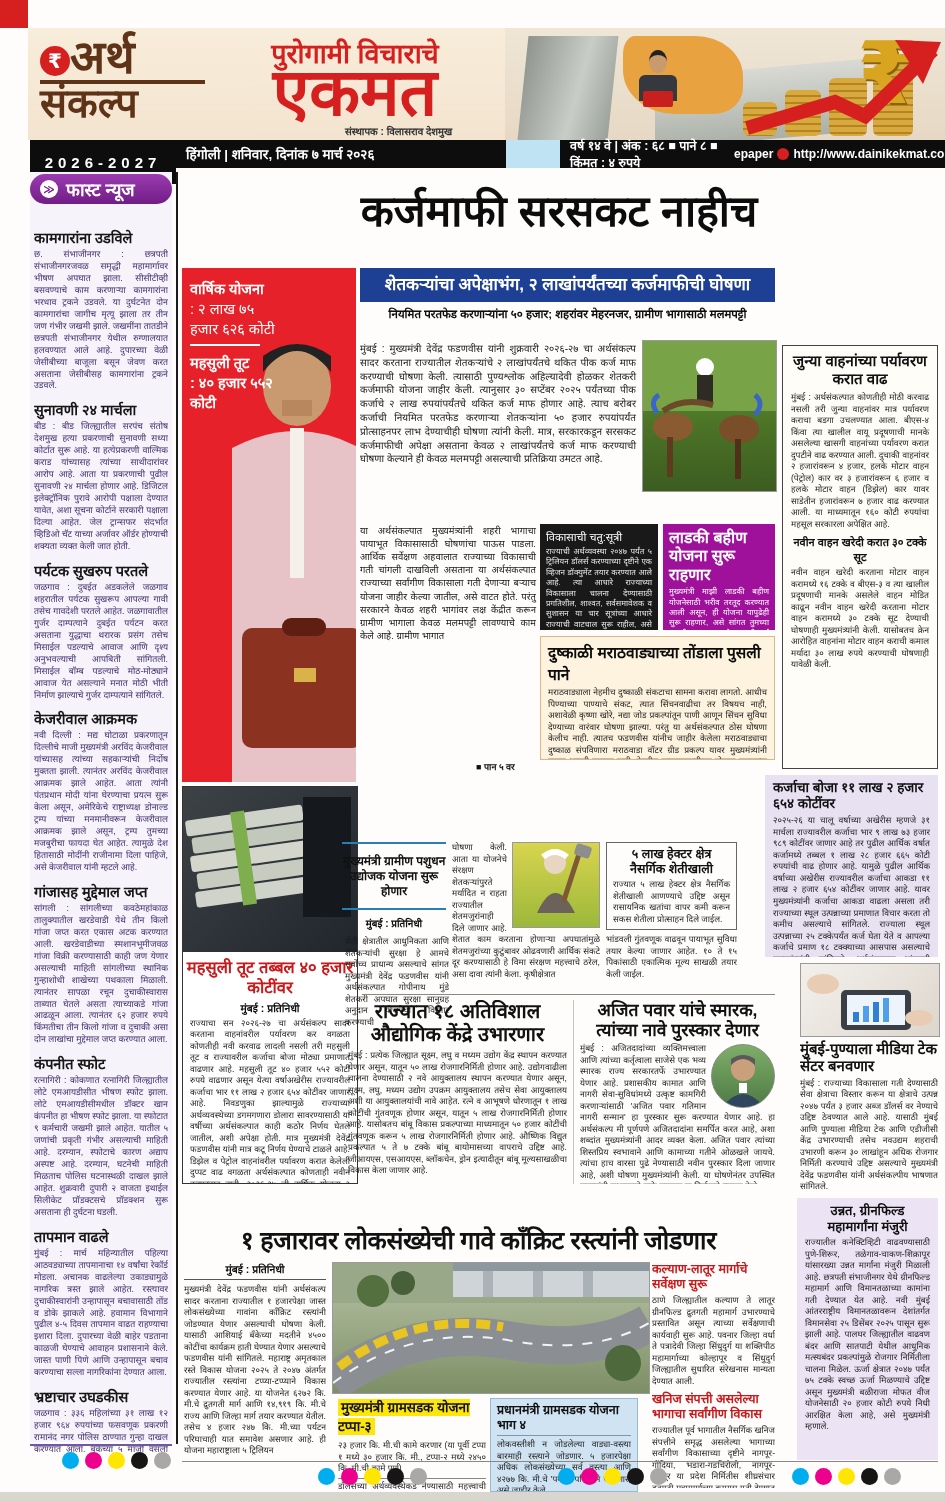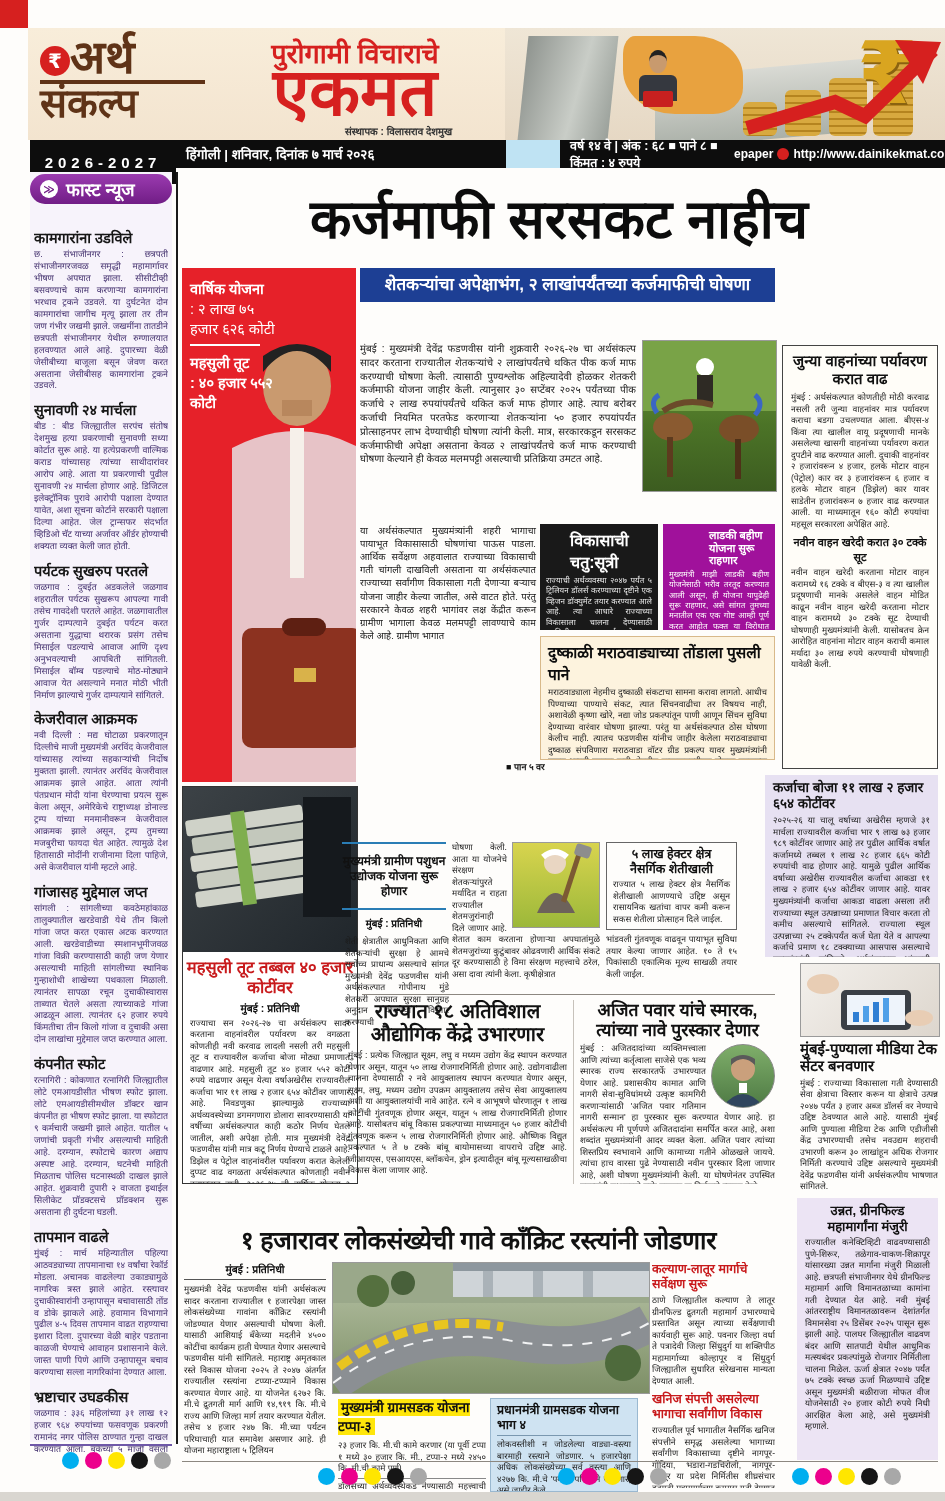--- a/index.html
+++ b/index.html
@@ -127,21 +127,21 @@
   </div>
   <div class="abs" style="left:30px;top:1444px;width:142px;height:2px;background:#6f58a8;"></div>
   <div class="abs dots" style="left:62px;top:1452px;">
     <span class="dot d-c"></span>
       <span class="dot d-m"></span>
       <span class="dot d-y"></span>
       <span class="dot d-k"></span>
       <span class="dot d-g"></span>
   </div>
 
-  <div class="abs ct nw" style="left:180px;top:180px;width:758px;font-size:54px;font-weight:900;color:#0c0c0c;">कर्जमाफी सरसकट नाहीच</div>
+  <div class="abs ct nw" style="left:180px;top:180px;width:758px;font-size:43px;font-weight:900;color:#0c0c0c;">कर्जमाफी सरसकट नाहीच</div>
 
   <div class="abs" style="left:182px;top:268px;width:174px;height:514px;background:#e62129;overflow:hidden;">
     <svg class="abs" style="left:20px;top:60px;" width="160" height="460" viewBox="0 0 160 460">
       <ellipse cx="95" cy="58" rx="34" ry="40" fill="#c99a6f"></ellipse>
       <path d="M61 44 Q95 2 129 44 L129 28 Q95 4 61 28 Z" fill="#222"></path>
       <rect x="80" y="72" width="30" height="16" fill="#b8875d"></rect>
       <path d="M30 120 Q95 86 158 120 L158 300 L30 300 Z" fill="#e7c3c7"></path>
       <path d="M30 120 L30 460 L160 460 L160 120" fill="#e7c3c7"></path>
       <rect x="88" y="100" width="14" height="150" fill="#f6f0ea"></rect>
       <rect x="40" y="300" width="120" height="120" rx="10" fill="#8c3220"></rect>
@@ -151,46 +151,47 @@
     <div class="abs" style="left:8px;top:10px;width:92px;color:#fff;">
       <div style="font-size:14.5px;font-weight:800;">वार्षिक योजना</div>
       <div style="font-size:14.5px;font-weight:400;">: २ लाख ७५ हजार ६२६ कोटी</div>
       <div style="width:70px;height:2px;background:#fff;margin:6px 0;"></div>
       <div style="font-size:14.5px;font-weight:800;">महसुली तूट</div>
       <div style="font-size:14.5px;font-weight:800;">: ४० हजार ५५२ कोटी</div>
     </div>
   </div>
 
   <div class="abs ct nw" style="left:360px;top:268px;width:415px;height:34px;background:#1d3f94;color:#fff;font-size:17px;font-weight:800;line-height:34px;">शेतकऱ्यांचा अपेक्षाभंग, २ लाखांपर्यंतच्या कर्जमाफीची घोषणा</div>
+  <div class="abs ct nw" style="left:360px;top:306px;width:415px;font-size:11.5px;font-weight:800;color:#0c0c0c;">नियमित परतफेड करणाऱ्यांना ५० हजार; शहरांवर मेहरनजर, ग्रामीण भागासाठी मलमपट्टी</div>
 
   <div class="abs photo" style="left:642px;top:340px;width:133px;height:150px;background:linear-gradient(180deg,#6f9a3d,#4c7427 55%,#3c5c20);">
     <svg width="133" height="150" viewBox="0 0 133 150">
       <rect x="0" y="0" width="133" height="70" fill="#79a347"></rect>
       <circle cx="62" cy="26" r="9" fill="#fff"></circle>
       <rect x="54" y="34" width="16" height="30" fill="#2e2a24"></rect>
       <path d="M20 70 Q40 56 70 64" stroke="#6b4a2a" stroke-width="6" fill="none"></path>
       <ellipse cx="30" cy="86" rx="20" ry="14" fill="#8a5a30"></ellipse>
       <ellipse cx="96" cy="88" rx="20" ry="14" fill="#7a4e28"></ellipse>
       <path d="M14 72 Q6 60 16 54" stroke="#3b66c4" stroke-width="5" fill="none"></path>
       <path d="M112 74 Q122 62 112 54" stroke="#3b66c4" stroke-width="5" fill="none"></path>
       <rect x="24" y="96" width="6" height="40" fill="#5d3b1e"></rect>
       <rect x="92" y="98" width="6" height="40" fill="#4e3118"></rect>
     </svg>
   </div>
   <div class="abs jt body-sm" style="left:360px;top:342px;width:276px;height:176px;font-size:10px;">मुंबई : मुख्यमंत्री देवेंद्र फडणवीस यांनी शुक्रवारी २०२६-२७ चा अर्थसंकल्प सादर करताना राज्यातील शेतकऱ्यांचे २ लाखांपर्यंतचे थकित पीक कर्ज माफ करण्याची घोषणा केली. त्यासाठी पुण्यश्लोक अहिल्यादेवी होळकर शेतकरी कर्जमाफी योजना जाहीर केली. त्यानुसार ३० सप्टेंबर २०२५ पर्यंतच्या पीक कर्जाचे २ लाख रुपयांपर्यंतचे थकित कर्ज माफ होणार आहे. त्याच बरोबर कर्जाची नियमित परतफेड करणाऱ्या शेतकऱ्यांना ५० हजार रुपयांपर्यंत प्रोत्साहनपर लाभ देण्याचीही घोषणा त्यांनी केली. मात्र, सरकारकडून सरसकट कर्जमाफीची अपेक्षा असताना केवळ २ लाखांपर्यंतचे कर्ज माफ करण्याची घोषणा केल्याने ही केवळ मलमपट्टी असल्याची प्रतिक्रिया उमटत आहे.</div>
 
   <div class="abs jt body-sm" style="left:360px;top:524px;width:176px;height:232px;">या अर्थसंकल्पात मुख्यमंत्र्यांनी शहरी भागाचा पायाभूत विकासासाठी घोषणांचा पाऊस पाडला. आर्थिक सर्वेक्षण अहवालात राज्याच्या विकासाची गती चांगली दाखविली असताना या अर्थसंकल्पात राज्याच्या सर्वांगीण विकासाला गती देणाऱ्या बऱ्याच योजना जाहीर केल्या जातील, असे वाटत होते. परंतु सरकारने केवळ शहरी भागांवर लक्ष केंद्रीत करून ग्रामीण भागाला केवळ मलमपट्टी लावण्याचे काम केले आहे. ग्रामीण भागात</div>
-  <div class="abs" style="left:506px;top:760px;width:60px;font-size:9px;font-weight:800;">■ पान ५ वर</div>
+  <div class="abs" style="left:476px;top:760px;width:60px;font-size:9px;font-weight:800;">■ पान ५ वर</div>
 
   <div class="abs" style="left:540px;top:524px;width:118px;height:106px;background:#191919;color:#fff;padding:5px 6px;box-sizing:border-box;overflow:hidden;">
-    <div style="font-size:16px;font-weight:700;margin-bottom:3px;margin-left:24px;">विकासाची चतु:सूत्री</div>
+    <div style="font-size:11px;font-weight:400;margin-bottom:3px;">विकासाची चतु:सूत्री</div>
     <div class="jt" style="font-size:8px;line-height:1.3;color:#e8e8e8;">राज्याची अर्थव्यवस्था २०४७ पर्यंत ५ ट्रिलियन डॉलर्स करण्याच्या दृष्टीने एक व्हिजन डॉक्युमेंट तयार करण्यात आले आहे. त्या आधारे राज्याच्या विकासाला चालना देण्यासाठी प्रगतिशील, शाश्वत, सर्वसमावेशक व सुशासन या चार सूत्रांच्या आधारे राज्याची वाटचाल सुरू राहील, असे त्यांनी सांगितले.</div>
   </div>
   <div class="abs" style="left:663px;top:524px;width:112px;height:106px;background:#a0119b;color:#fff;padding:5px 6px;box-sizing:border-box;overflow:hidden;">
-    <div style="font-size:11px;font-weight:800;margin-bottom:3px;line-height:1.15;margin-left:40px;">लाडकी बहीण योजना सुरू राहणार</div>
+    <div style="font-size:16px;font-weight:800;margin-bottom:3px;line-height:1.15;">लाडकी बहीण योजना सुरू राहणार</div>
     <div class="jt" style="font-size:8px;line-height:1.3;">मुख्यमंत्री माझी लाडकी बहीण योजनेसाठी भरीव तरतूद करण्यात आली असून, ही योजना यापुढेही सुरू राहणार, असे सांगत तुमच्या मनातील एक एक गोष्ट आम्ही पूर्ण करत आहोत फक्त या विरोधात न्यायालयात जाऊ नका, असा टोला विरोधकांना लगावला.</div>
   </div>
   <div class="abs" style="left:540px;top:636px;width:235px;height:124px;background:#fdf3de;border:1px solid #d8b98a;padding:4px 7px;box-sizing:border-box;overflow:hidden;">
     <div style="font-size:15.5px;font-weight:900;color:#0c0c0c;">दुष्काळी मराठवाड्याच्या तोंडाला पुसली पाने</div>
     <div class="jt body-xs" style="margin-top:2px;">मराठवाड्याला नेहमीच दुष्काळी संकटाचा सामना करावा लागतो. आधीच पिण्याच्या पाण्याचे संकट, त्यात सिंचनवाढीचा तर विषयच नाही, अशावेळी कृष्णा खोरे, नद्या जोड प्रकल्पांतून पाणी आणून सिंचन सुविधा देण्याच्या वारंवार घोषणा झाल्या. परंतु या अर्थसंकल्पात ठोस घोषणा केलीच नाही. त्यातच फडणवीस यांनीच जाहीर केलेला मराठवाड्याचा दुष्काळ संपविणारा मराठवाडा वॉटर ग्रीड प्रकल्प यावर मुख्यमंत्र्यांनी चकार शब्दही काढला नाही. नेहमीच दुष्काळमुक्तीच्या घोषणा करणाऱ्या मुख्यमंत्र्यांनी दुष्काळ भूतकाळ ठरावा, अशी एकही घोषणा केलेली नाही. त्यामुळे मराठवाड्याचा अपेक्षाभंग झाला आहे.</div>
   </div>
 
   <div class="abs" style="left:782px;top:345px;width:156px;height:424px;border:1px solid #444;padding:6px 8px;box-sizing:border-box;overflow:hidden;background:#fffdf8;">
     <div class="ct" style="font-size:15px;font-weight:900;line-height:1.2;">जुन्या वाहनांच्या पर्यावरण करात वाढ</div>
     <div class="jt body-xs" style="margin-top:4px;">मुंबई : अर्थसंकल्पात कोणतीही मोठी करवाढ नसली तरी जुन्या वाहनांवर मात्र पर्यावरण कराचा बडगा उचलण्यात आला. बीएस-४ किंवा त्या खालील वायू प्रदूषणाची मानके असलेल्या खासगी वाहनांच्या पर्यावरण करात दुपटीने वाढ करण्यात आली. दुचाकी वाहनांवर २ हजारांवरून ४ हजार, हलके मोटार वाहन (पेट्रोल) कार वर ३ हजारांवरून ६ हजार व हलके मोटार वाहन (डिझेल) कार यावर साडेतीन हजारांवरून ७ हजार वाढ करण्यात आली. या माध्यमातून १६० कोटी रुपयांचा महसूल सरकारला अपेक्षित आहे.</div>

